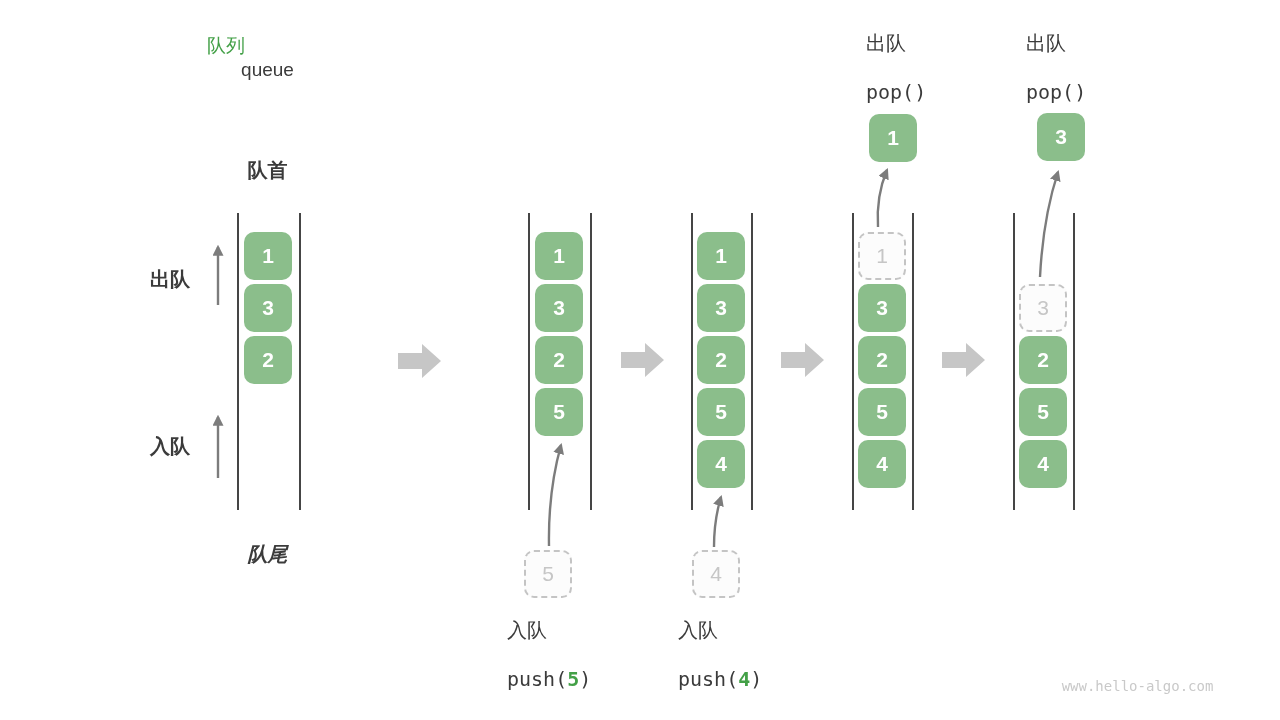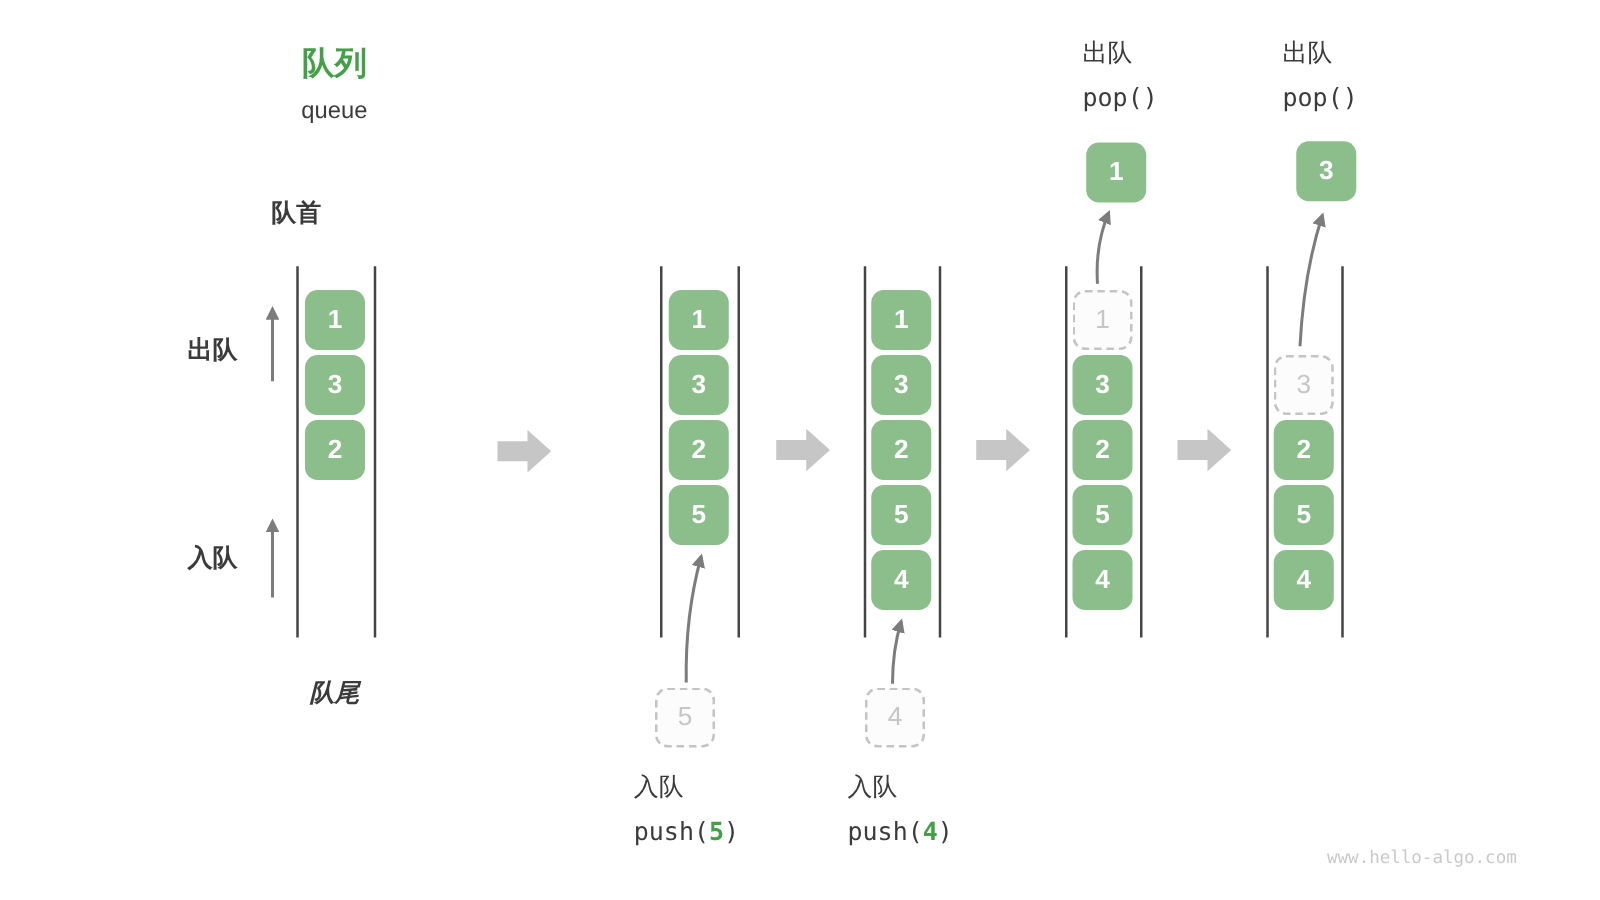--- a/index.html
+++ b/index.html
@@ -13,55 +13,55 @@
     --wall-dark:#454545;
     --watermark:#C9C9C9;
   }
   html,body{margin:0;padding:0;background:#fff;}
   #canvas{
     position:relative;width:1280px;height:720px;background:#ffffff;
     overflow:hidden;font-family:"Liberation Sans","DejaVu Sans",sans-serif;
     color:var(--text-dark);
   }
   .abs{position:absolute;}
-  .title-zh{font-size:26px;font-weight:bold;color:var(--accent-green);text-align:center;}
-  .title-en{font-size:19px;color:var(--text-dark);text-align:center;margin-top:10px;}
+  .title-zh{font-size:19px;font-weight:normal;color:var(--accent-green);}
+  .title-en{font-size:19px;color:var(--text-dark);text-align:center;}
   .zh-bold{font-size:20px;font-weight:bold;color:var(--text-dark);}
   .wall{position:absolute;width:2px;background:var(--wall-dark);}
   .qbox{
     position:absolute;width:48px;height:48px;border-radius:10px;
     background:var(--box-green);color:#fff;font-size:21px;font-weight:bold;
     display:flex;align-items:center;justify-content:center;box-sizing:border-box;
   }
   .qbox.ghost{
     background:#FCFCFC;border:2px dashed var(--ghost-border);
     color:var(--ghost-text);font-weight:normal;
   }
   .op-label{position:absolute;line-height:1;}
   .op-zh{display:block;font-size:20px;color:var(--text-dark);}
-  .op-code{display:block;margin-top:15px;font-size:20px;color:var(--text-dark);
+  .op-code{display:block;margin-top:29px;font-size:20px;color:var(--text-dark);
     font-family:"DejaVu Sans Mono","Liberation Mono",monospace;}
   .op-code .arg{color:var(--accent-green);font-weight:bold;}
   #arrow-layer{position:absolute;left:0;top:0;width:1280px;height:720px;pointer-events:none;}
   .watermark{
     font-family:"DejaVu Sans Mono","Liberation Mono",monospace;
     font-size:14px;color:var(--watermark);text-align:center;
   }
 </style>
 </head>
 <body>
 
 <div id="canvas">
 
   <div class="abs" style="left:207px;top:33px;width:121px;">
     <div class="title-zh">队列</div>
     <div class="title-en">queue</div>
   </div>
 
-  <div class="abs zh-bold" style="left:217px;top:157px;width:101px;text-align:left;">队首</div>
+  <div class="abs zh-bold" style="left:217px;top:157px;width:101px;text-align:center;">队首</div>
   <div class="abs zh-bold" style="left:217px;top:541px;width:101px;text-align:center;font-style:italic;">队尾</div>
 
   <div class="abs zh-bold" style="left:150px;top:266px;">出队</div>
   <div class="abs zh-bold" style="left:150px;top:433px;">入队</div>
 
   <div id="diagram-layer">
       <div class="wall" style="left: 237px; top: 213px; height: 297px;"></div>
       <div class="wall" style="left: 299px; top: 213px; height: 297px;"></div>
       <div class="qbox" style="left: 244px; top: 232px;">1</div>
       <div class="qbox" style="left: 244px; top: 284px;">3</div>

